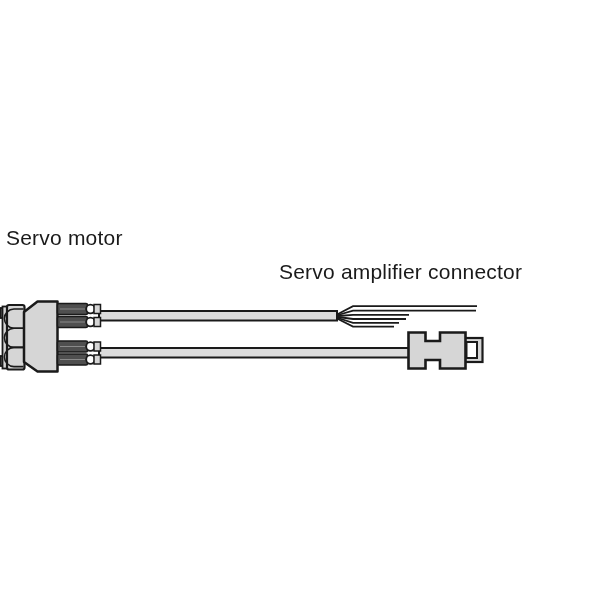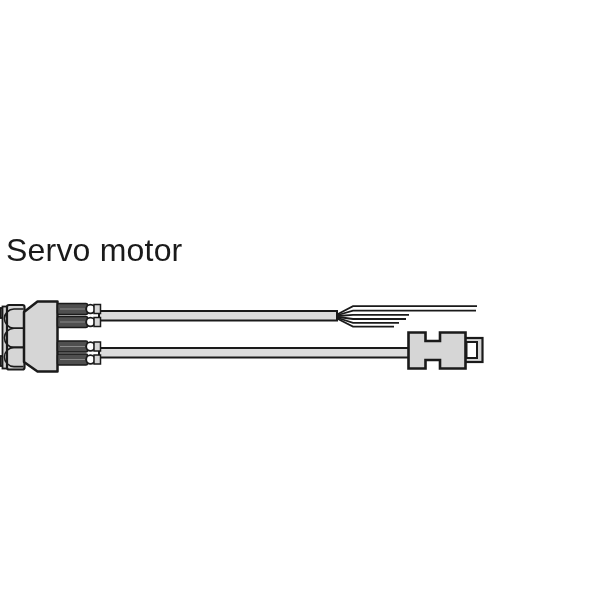--- a/index.html
+++ b/index.html
@@ -20,25 +20,24 @@
     overflow: hidden;
   }
   .canvas {
     position: relative;
     width: 600px; height: 600px;
     background: var(--background);
   }
   .label {
     position: absolute;
     color: var(--text);
-    font-size: 32px;
+    font-size: 21px;
     line-height: 34px;
     white-space: nowrap;
     letter-spacing: 0.2px;
-    margin-top: 12px;
   }
   .label-motor { left: 6px; top: 221px; }
   .label-amplifier { left: 279px; top: 255px; }
   svg.diagram { position: absolute; left: 0; top: 0; }
 
   
   .f-body   { fill: var(--body_fill);    stroke: var(--outline); }
   .f-cable  { fill: var(--cable_fill);   stroke: var(--outline); }
   .f-bush   { fill: var(--bushing_fill); stroke: var(--outline); }
   .f-white  { fill: var(--white);        stroke: var(--outline); }
@@ -47,20 +46,23 @@
 </style>
 </head>
 <body>
 
 <div class="canvas">
 
   <div class="label label-motor">
     <div>Servo motor</div>
   </div>
 
+  <div class="label label-amplifier">
+    <span>Servo amplifier connector</span>
+  </div>
 
   <svg class="diagram" width="600" height="600" viewBox="0 0 600 600">
 
     <g>
       <rect class="f-cable" stroke-width="2" x="99" y="311" width="238" height="9.5"></rect>
     </g>
     <g>
       <rect class="f-cable" stroke-width="2" x="99" y="348" width="311" height="9.5"></rect>
     </g>
 

